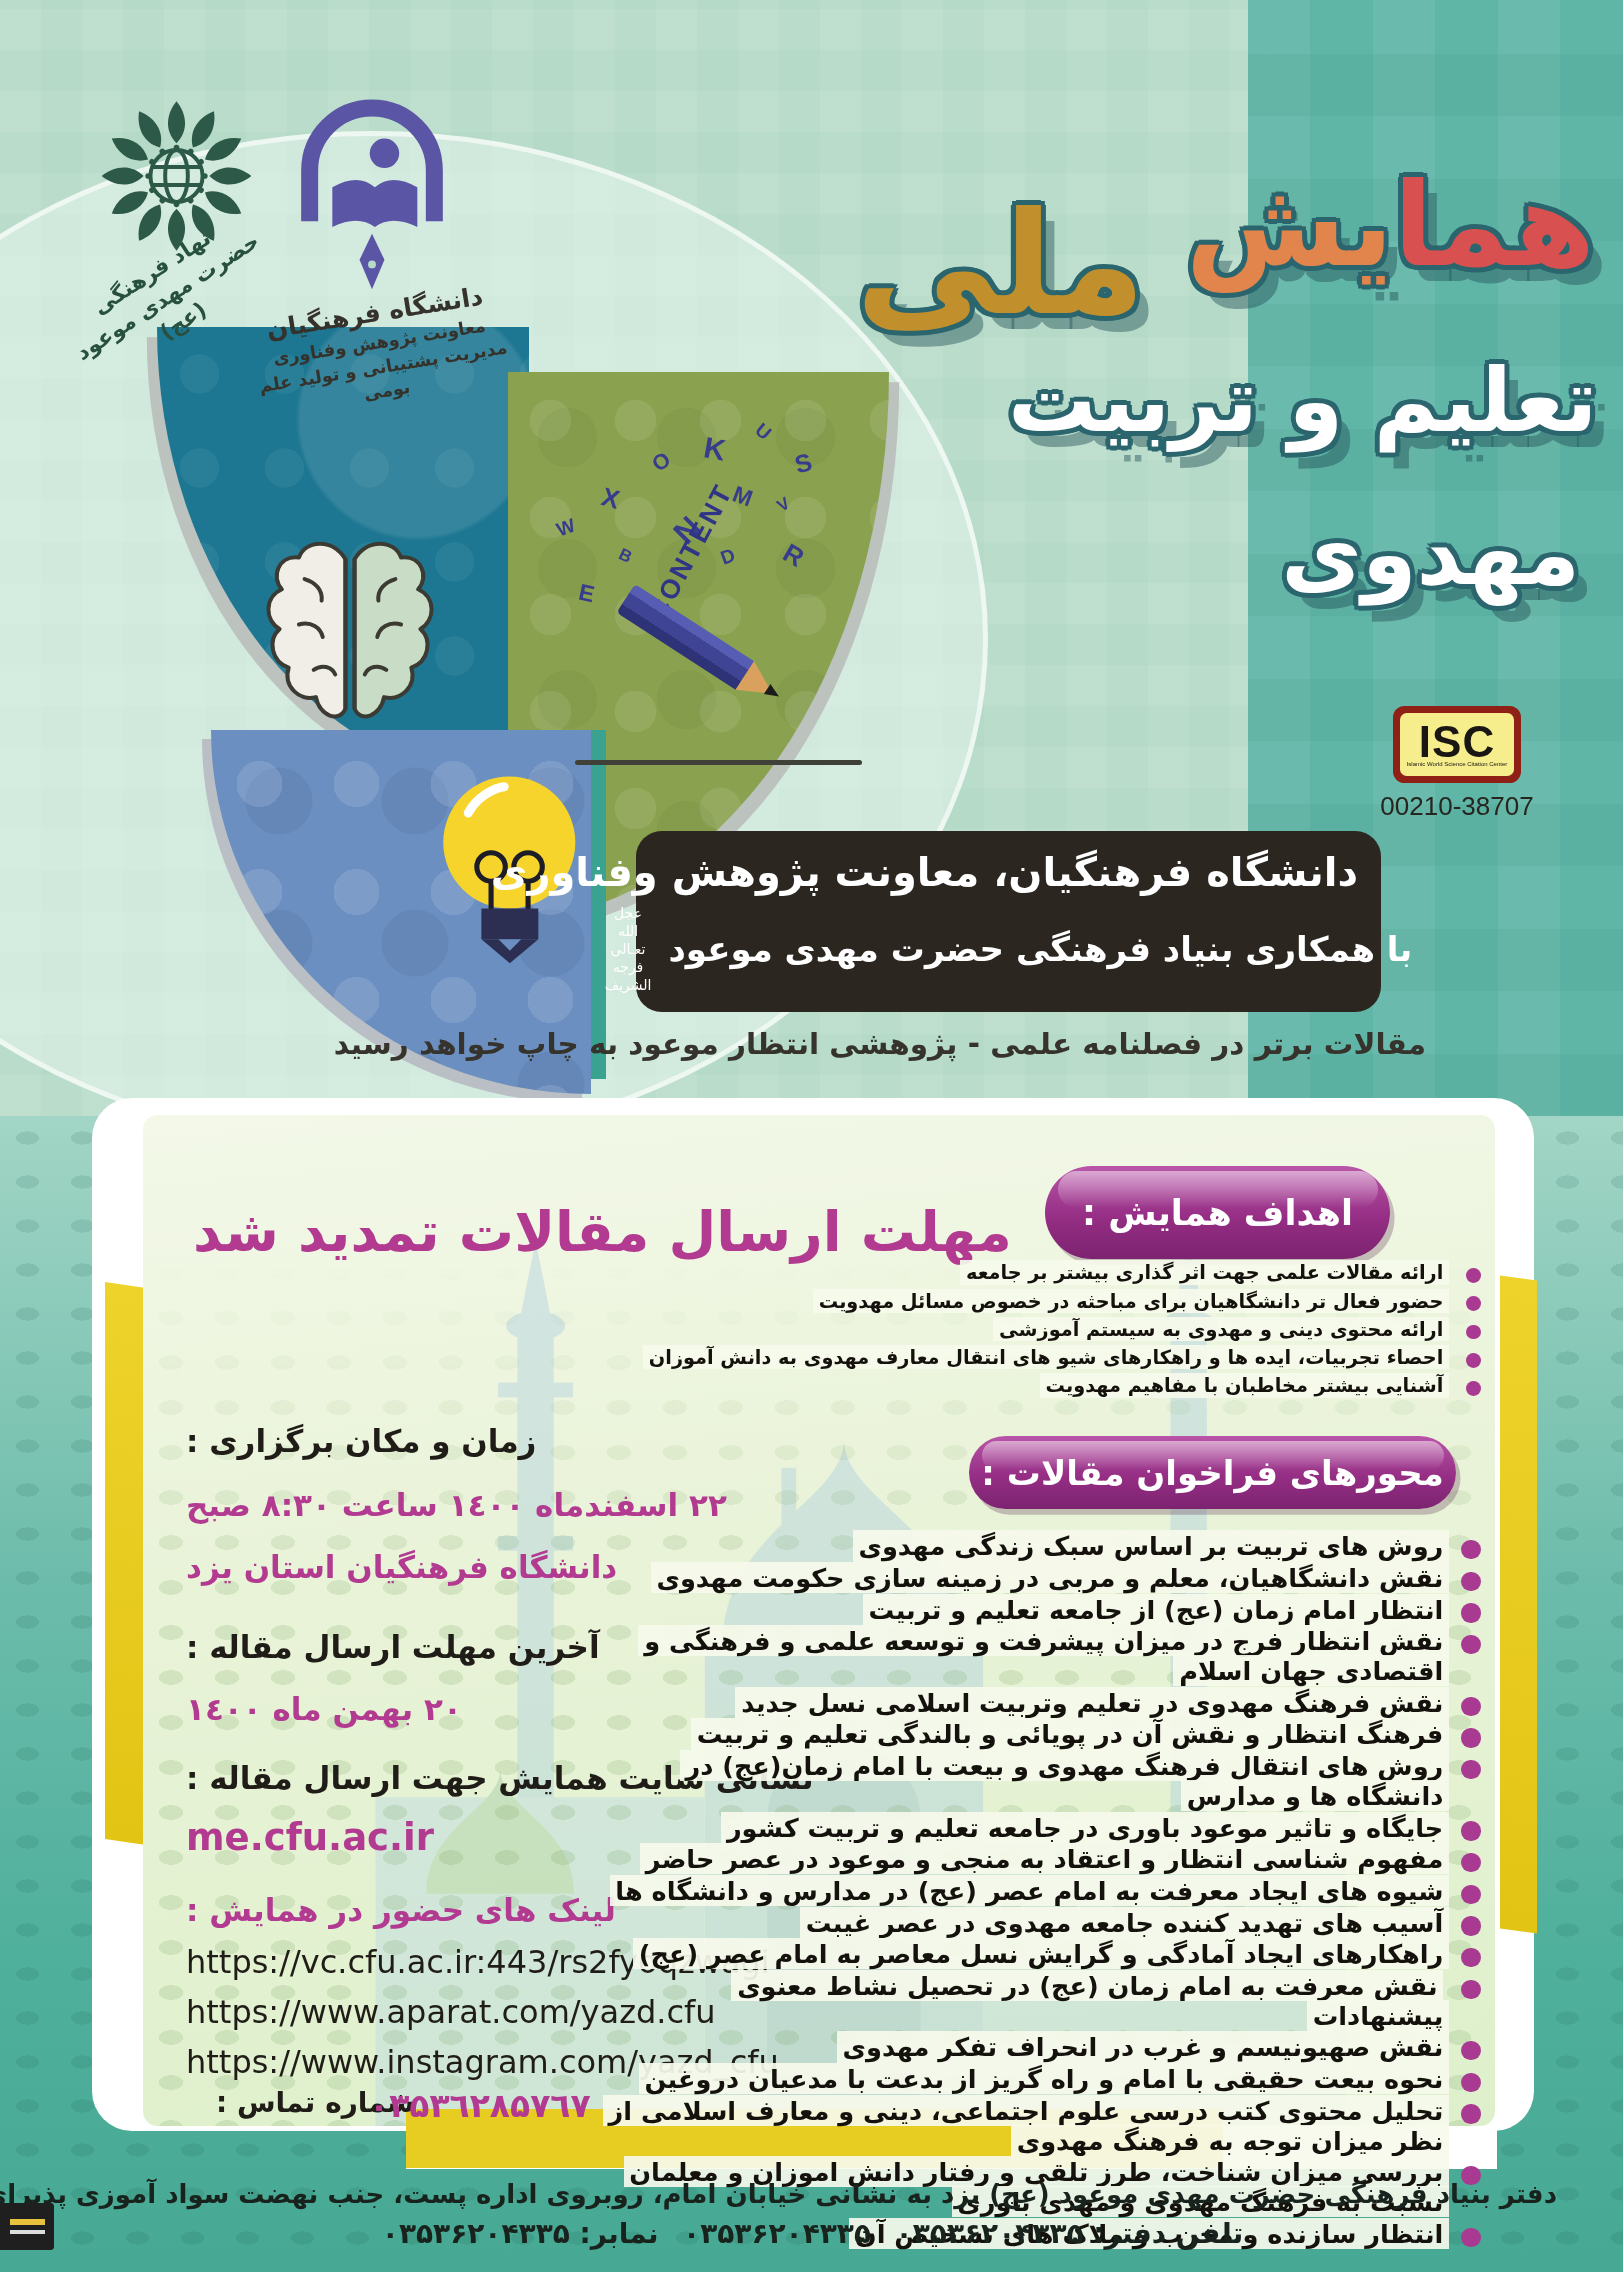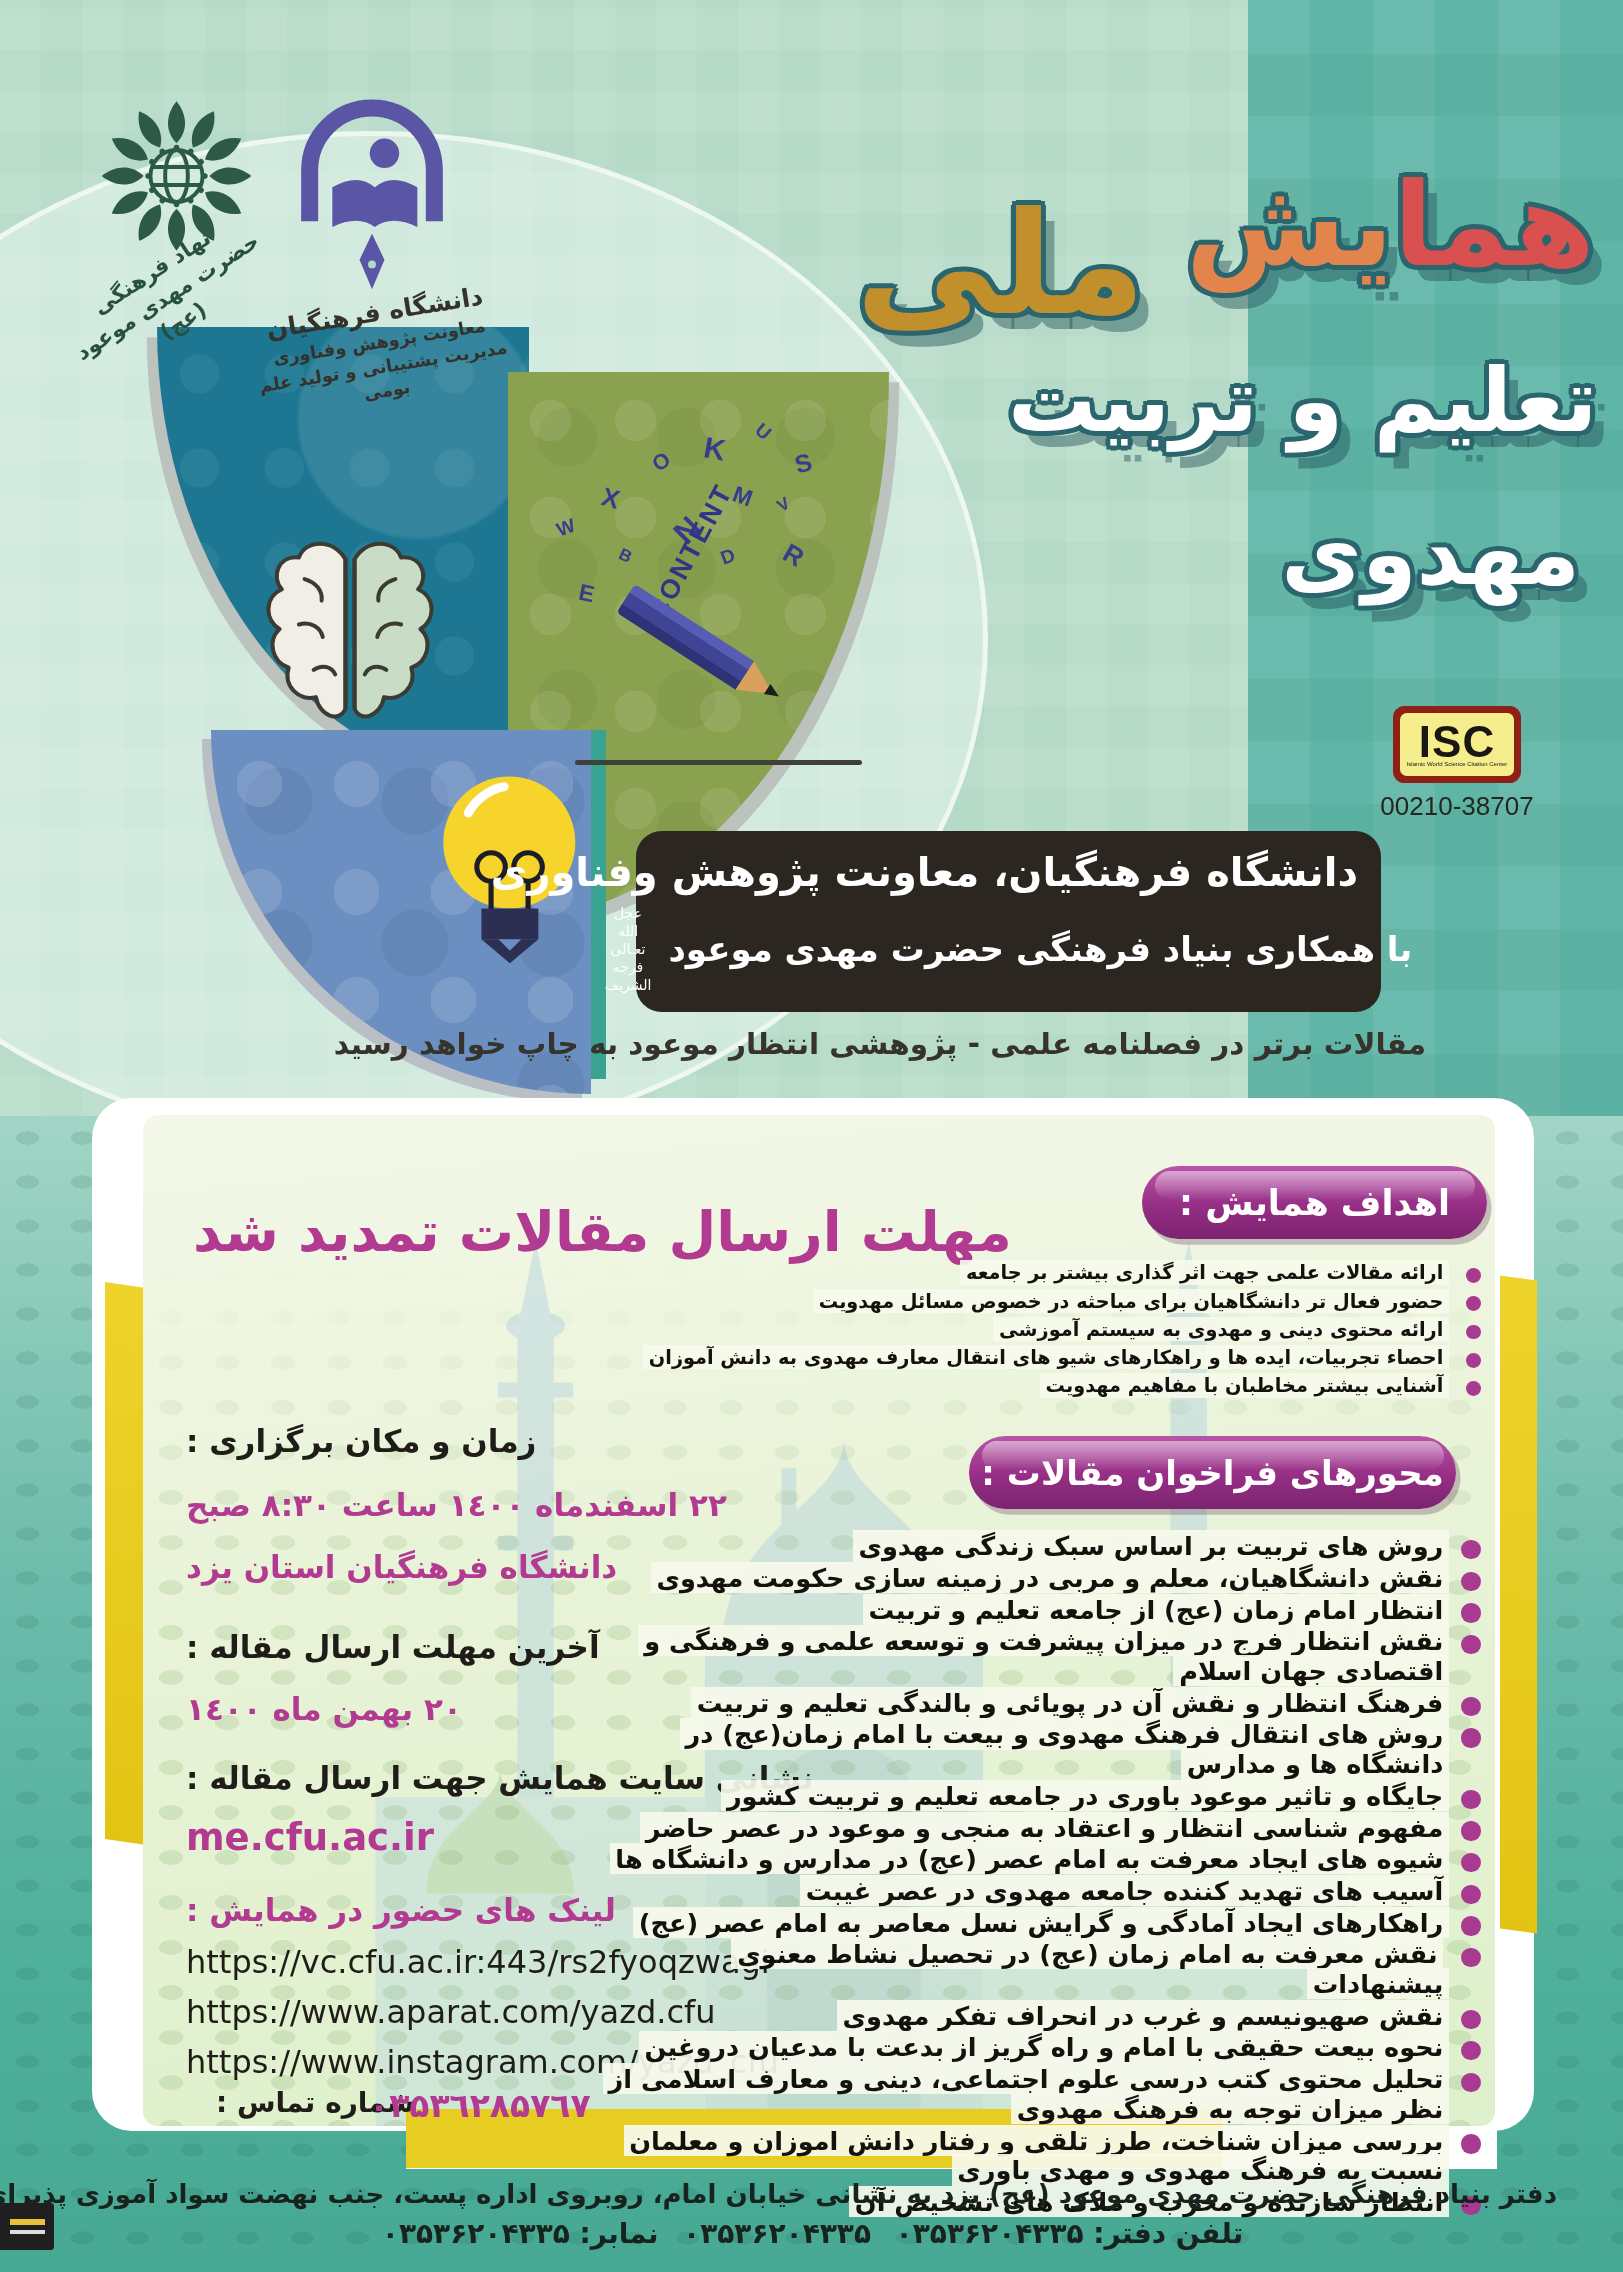--- a/index.html
+++ b/index.html
@@ -112,21 +112,21 @@
   .ltr{direction:ltr;font-family:"DejaVu Sans",sans-serif;}
 
   
   .pill{background:linear-gradient(180deg,#c härte 0%,#952e84 55%,#7c2370 100%);}
   .pill{position:absolute;background:linear-gradient(180deg,#b955a8 0%,#952e84 55%,#7c2370 100%);
     border-radius:51px;display:flex;align-items:center;justify-content:center;
     box-shadow:4.5px 5.7px 0 rgba(70,20,60,.25);}
   .pill::before{content:"";position:absolute;left:12.5px;right:12.5px;top:5.1px;height:40%;
     background:linear-gradient(180deg,rgba(255,255,255,.5),rgba(255,255,255,0));border-radius:34px;}
   .pill .pt{position:relative;color:#fff;font-weight:bold;direction:rtl;white-space:nowrap;}
-  #pill-goals{left:1142px;top:1166px;width:345px;height:73px;}
+  #pill-goals{left:1045px;top:1166px;width:345px;height:93px;}
   #pill-goals .pt{font-size:35px;}
   #pill-topics{left:969px;top:1436px;width:487px;height:73px;}
   #pill-topics .pt{font-size:34px;}
   .blist{position:absolute;direction:rtl;text-align:right;}
   #goals-list{left:602px;top:1262px;width:882px;}
   #goals-list .b-item{font-size:19.3px;margin-bottom:5.7px;}
   #topics-list{left:602px;top:1532px;width:882px;}
   #topics-list .b-item{font-size:25.6px;margin-bottom:1.7px;}
   .b-item{position:relative;padding-right:35px;font-weight:bold;color:#15120e;line-height:1.17;}
   .b-dot{position:absolute;right:3.4px;top:0.32em;width:19.3px;height:19.3px;border-radius:50%;background:#a83a92;}
@@ -380,20 +380,21 @@
       <div class="b-item"><span class="b-dot"></span><span class="b-txt">آشنایی بیشتر مخاطبان با مفاهیم مهدویت</span></div>
     </div>
   <div class="pill" id="pill-topics">
     <span class="pt">محورهای فراخوان مقالات :</span>
   </div>
   <div class="blist" id="topics-list">
       <div class="b-item"><span class="b-dot"></span><span class="b-txt">روش های تربیت بر اساس سبک زندگی مهدوی</span></div>
       <div class="b-item"><span class="b-dot"></span><span class="b-txt">نقش دانشگاهیان، معلم و مربی در زمینه سازی حکومت مهدوی</span></div>
       <div class="b-item"><span class="b-dot"></span><span class="b-txt">انتظار امام زمان (عج) از جامعه تعلیم و تربیت</span></div>
       <div class="b-item"><span class="b-dot"></span><span class="b-txt">نقش انتظار فرج در میزان  پیشرفت و توسعه  علمی و فرهنگی و اقتصادی جهان اسلام</span></div>
+      <div class="b-item"><span class="b-dot"></span><span class="b-txt">نقش فرهنگ مهدوی در تعلیم وتربیت اسلامی نسل جدید</span></div>
       <div class="b-item"><span class="b-dot"></span><span class="b-txt">فرهنگ انتظار و نقش آن در پویائی و بالندگی تعلیم و تربیت</span></div>
       <div class="b-item"><span class="b-dot"></span><span class="b-txt">روش های انتقال فرهنگ مهدوی و بیعت با امام زمان(عج) در دانشگاه ها و مدارس</span></div>
       <div class="b-item"><span class="b-dot"></span><span class="b-txt">جایگاه و تاثیر موعود باوری در جامعه تعلیم و تربیت کشور</span></div>
       <div class="b-item"><span class="b-dot"></span><span class="b-txt">مفهوم شناسی انتظار  و اعتقاد به منجی و موعود در عصر حاضر</span></div>
       <div class="b-item"><span class="b-dot"></span><span class="b-txt">شیوه های ایجاد معرفت به امام عصر (عج) در مدارس و دانشگاه ها</span></div>
       <div class="b-item"><span class="b-dot"></span><span class="b-txt">آسیب های تهدید کننده جامعه مهدوی در عصر غیبت</span></div>
       <div class="b-item"><span class="b-dot"></span><span class="b-txt">راهکارهای ایجاد آمادگی و گرایش نسل معاصر به امام عصر (عج)</span></div>
       <div class="b-item"><span class="b-dot"></span><span class="b-txt">نقش معرفت به امام زمان (عج) در تحصیل نشاط معنوی پیشنهادات</span></div>
       <div class="b-item"><span class="b-dot"></span><span class="b-txt">نقش صهیونیسم و غرب در انحراف تفکر مهدوی</span></div>
       <div class="b-item"><span class="b-dot"></span><span class="b-txt">نحوه بیعت حقیقی با امام و راه گریز از بدعت با مدعیان دروغین</span></div>

